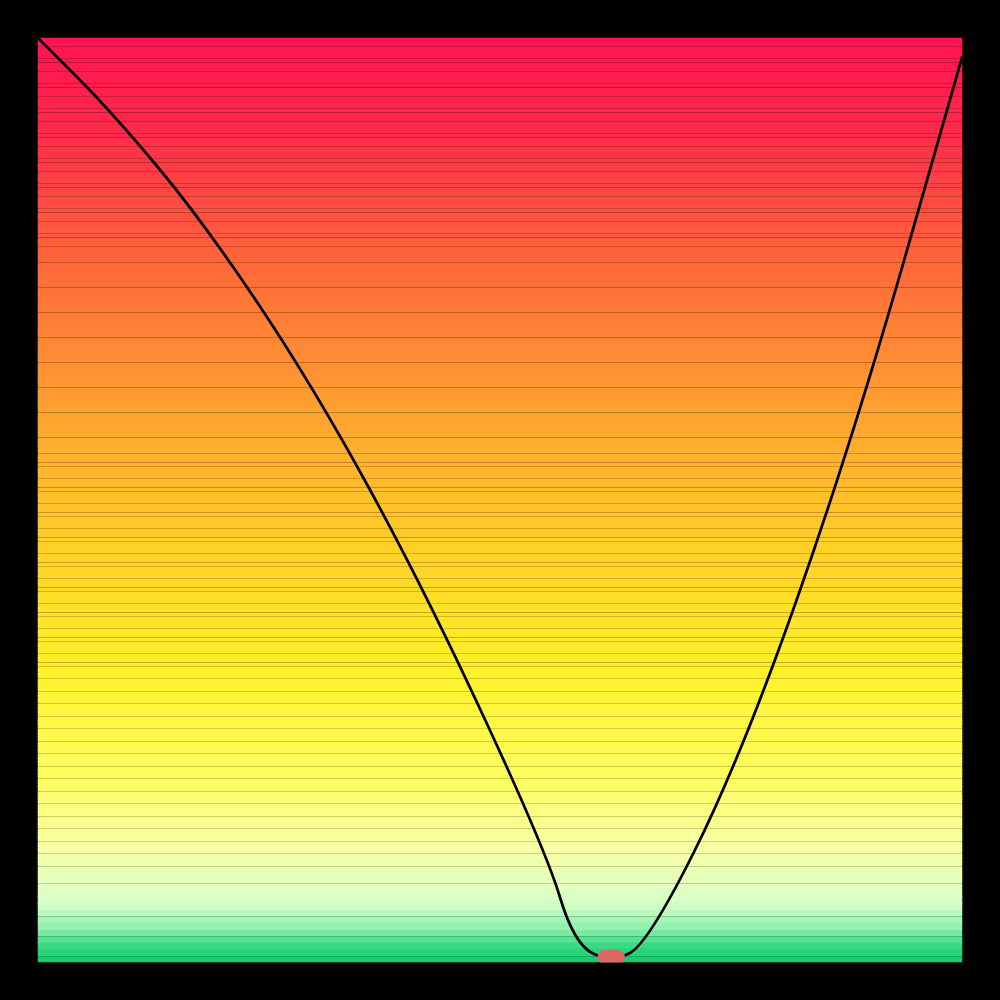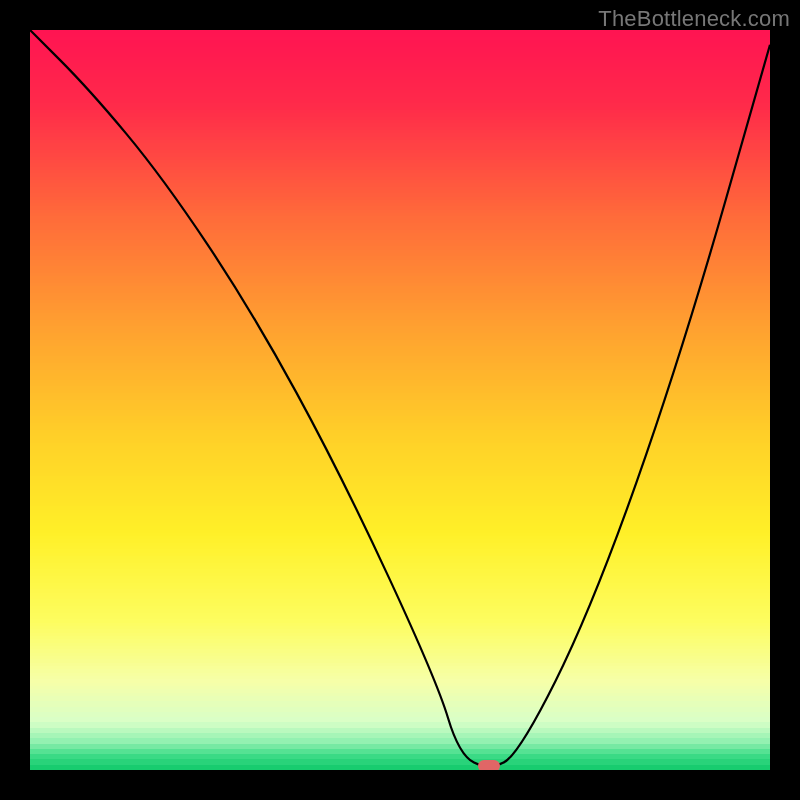--- a/index.html
+++ b/index.html
@@ -280,15 +280,14 @@
         <div class="strip" style="top: 734.714px; height: 5.78571px; background: rgb(24, 204, 111);"></div>
       </div>
 
     <svg class="curve-svg" viewBox="0 0 740 740" preserveAspectRatio="none">
       <path id="curve-path" fill="none" stroke="#000" stroke-width="2.2" d="M 0 0 Q 0 0 29.6 29.599999999999966 Q 59.2 59.19999999999993 96.19999999999999 103.59999999999997 Q 133.2 148 177.6 214.6 Q 222 281.2 266.4 362.6 Q 310.8 444 358.90000000000003 547.6 Q 407.00000000000006 651.2 418.1 688.2 Q 429.2 725.2 444 732.6 Q 458.8 740 473.6 732.6 Q 488.40000000000003 725.2 525.4 651.2 Q 562.4 577.2 606.8 451.4 Q 651.2 325.59999999999997 695.6 170.20000000000002 T 740 14.800000000000068"></path>
     </svg>
 
     <div class="marker" id="marker" style="left: 458.8px; top: 736.3px; background: rgb(224, 102, 102);"></div>
   </div>
 
-  <div class="watermark">TheBottleneck.com</div>
 
 </div>
 
 </body></html>

